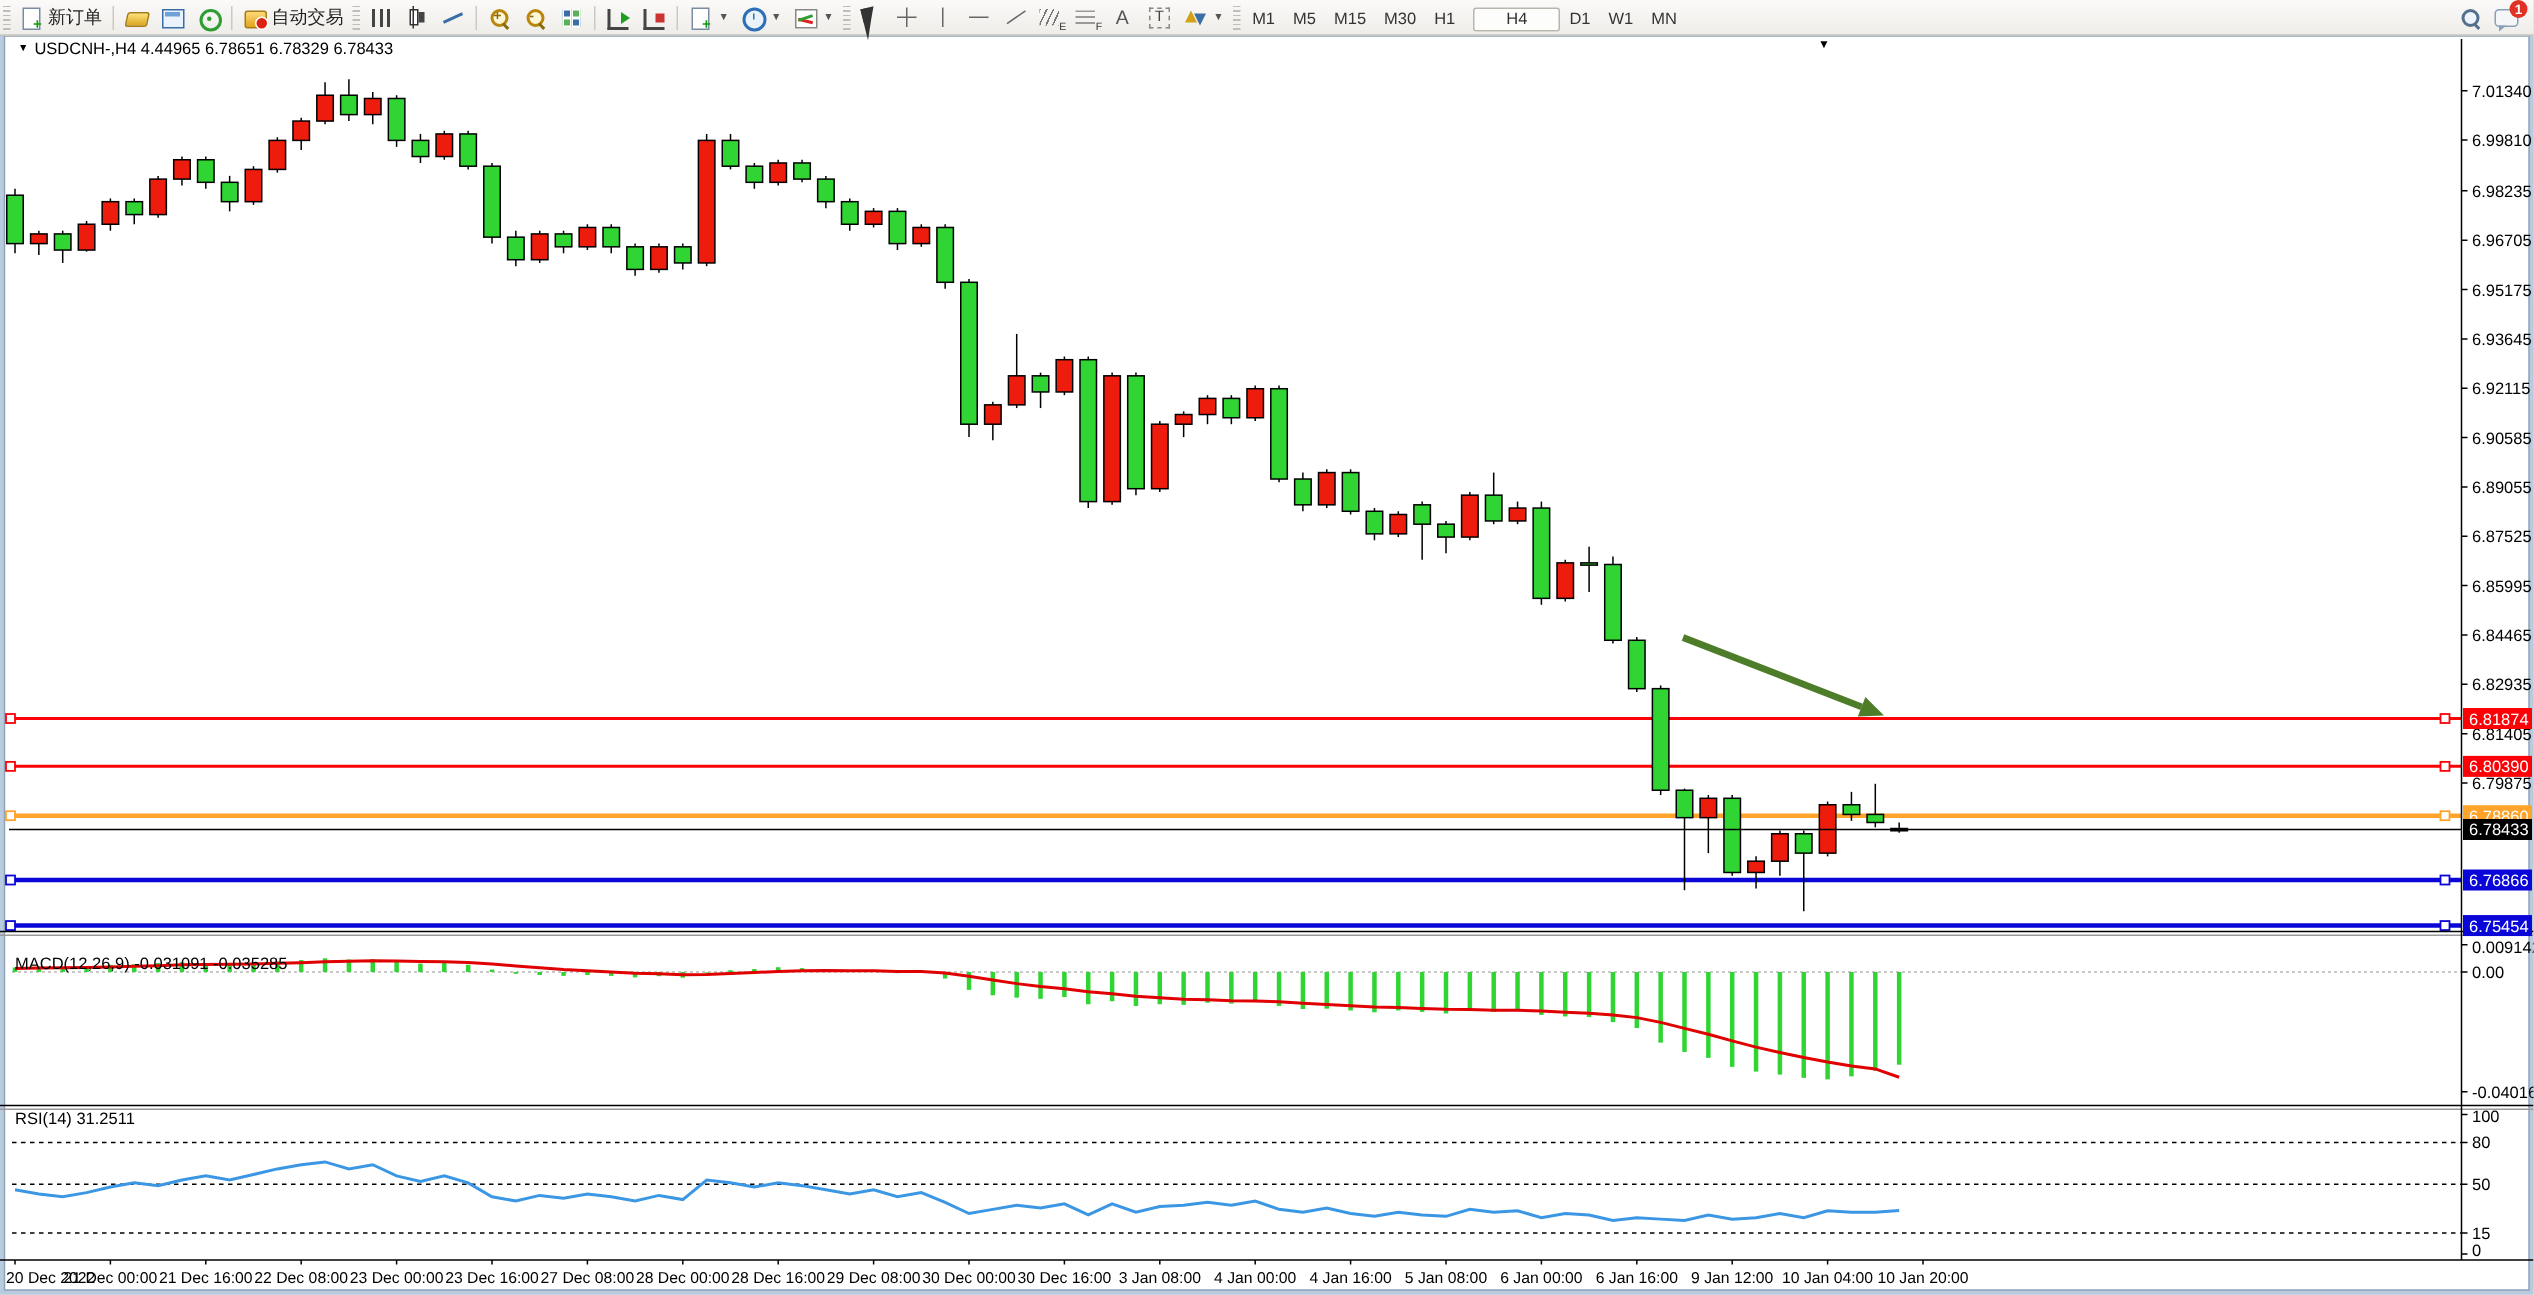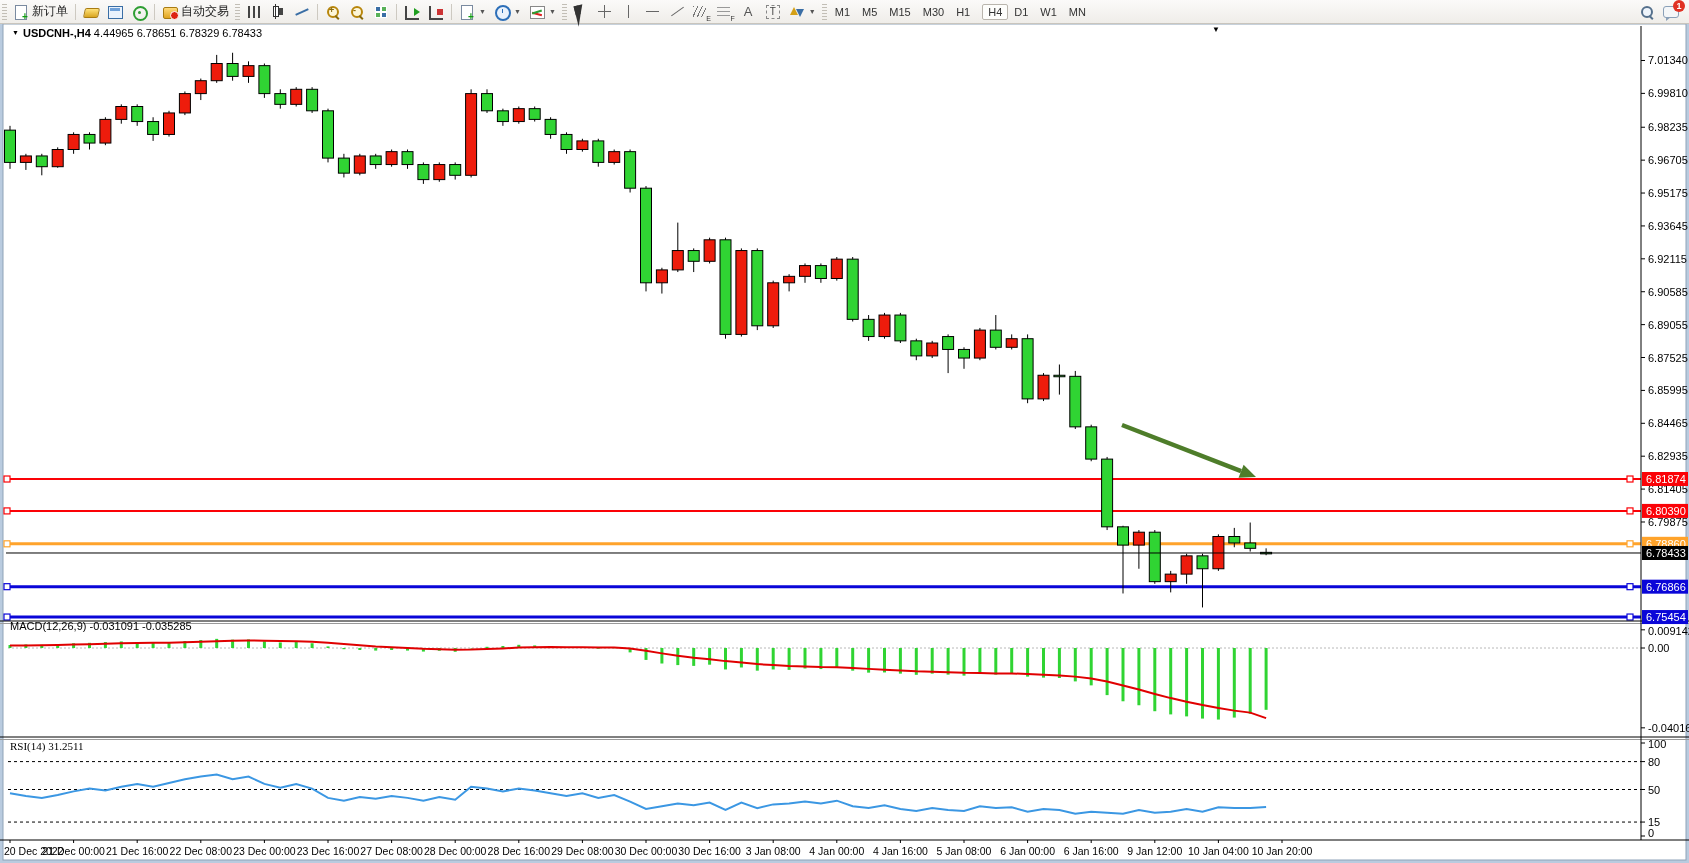--- a/index.html
+++ b/index.html
@@ -7,21 +7,21 @@
   
   #toolbar{position:absolute;left:0;top:0;width:1689px;height:23px;z-index:3;
     background:linear-gradient(#fbfaf9,#efede9);border-bottom:1px solid #c9c5bd;
     display:flex;align-items:center;font-size:12px;color:#222;}
   .grip{width:5px;height:16px;margin:0 2px;
     background:repeating-linear-gradient(to bottom,#c2beb6 0 1px,transparent 1px 3px);}
   .tsep{width:1px;height:16px;background:#cdc9c1;margin:0 3px;}
   .tbtn{display:flex;align-items:center;gap:3px;padding:1px 4px;border-radius:2px;cursor:default;}
   .ic{width:16px;height:16px;display:inline-block;position:relative;}
   .tf{padding:2px 6px;font-size:11px;color:#333;}
-  .tf.active{background:#fdfdfb;border:1px solid #b9b5ad;padding:1px 5px;border-radius:2px;}
+  .tf.active{background:#fdfdfb;border:1px solid #b9b5ad;padding:1px 21px;border-radius:2px;}
   .dd{font-size:7px;color:#555;margin-left:1px;}
   #tb-right{margin-left:auto;display:flex;align-items:center;margin-right:10px;gap:8px;}
   .badge{position:absolute;top:-4px;right:-6px;background:#e03224;color:#fff;font-size:9px;
     width:12px;height:12px;border-radius:50%;text-align:center;line-height:12px;font-weight:bold;}
   
   .doc{position:absolute;left:2px;top:1px;width:10px;height:13px;background:#fff;border:1px solid #7a8aa0;}
   .plus{position:absolute;right:-1px;bottom:-1px;width:8px;height:8px;color:#0f9b0f;font-weight:bold;
     font-size:10px;line-height:8px;}
   .goldbar{position:absolute;left:1px;top:4px;width:13px;height:8px;background:linear-gradient(#ffe27a,#d9a520);
     border:1px solid #a87b12;border-radius:2px;transform:skewX(-12deg);}
@@ -73,21 +73,21 @@
     color:#444;text-align:center;line-height:12px;}
   .arrs{position:absolute;left:1px;top:3px;}
   .arrs:before{content:"";position:absolute;left:0;top:0;width:0;height:0;border-bottom:8px solid #d4a017;border-left:4px solid transparent;border-right:4px solid transparent;}
   .arrs:after{content:"";position:absolute;left:6px;top:2px;width:0;height:0;border-top:8px solid #3a6ea5;border-left:4px solid transparent;border-right:4px solid transparent;}
   .bubble{position:absolute;left:0;top:2px;width:14px;height:10px;background:#f4f6f8;border:1px solid #8aa0b8;border-radius:3px;}
   .bubble:after{content:"";position:absolute;left:2px;bottom:-4px;width:0;height:0;border-top:4px solid #8aa0b8;border-right:5px solid transparent;}
   
   #chartsvg{position:absolute;left:0;top:0;z-index:1;}
   .ovl{position:absolute;z-index:2;font-size:11px;color:#000;white-space:nowrap;}
   #hdr .tri{font-size:7px;vertical-align:2px;margin-right:4px;}
-  #hdr b{font-weight:bold;}
+  #hdr b{font-weight:normal;}
 </style>
 </head>
 <body>
 
 <div id="toolbar">
   <span class="grip"></span>
   <span class="tbtn">
     <span class="ic">
         <span class="doc"></span>
         <span class="plus">+</span>
@@ -659,14 +659,14 @@
         <line x1="1282" y1="840" x2="1282" y2="843" stroke="#000"></line>
         <text x="1282" y="855" font-size="10.5" fill="#000" text-anchor="middle">10 Jan 20:00</text>
       </g>
     </svg>
 </div>
 
 <div id="hdr" class="ovl" style="left:12px;top:27px;">
   <span class="tri">▼</span><b>USDCNH-,H4</b>&nbsp;<span>4.44965 6.78651 6.78329 6.78433</span>
 </div>
 <div class="ovl" style="left:1212px;top:25px;font-size:8px;">▼</div>
-<div class="ovl" style="left:10px;top:620px;">MACD(12,26,9) -0.031091 -0.035285</div>
-<div class="ovl" style="left:10px;top:740px;font-family:Liberation Serif, serif;">RSI(14) 31.2511</div>
+<div class="ovl" style="left:10px;top:637px;">MACD(12,26,9) -0.031091 -0.035285</div>
+<div class="ovl" style="left:10px;top:740px;">RSI(14) 31.2511</div>
 
 </body></html>

